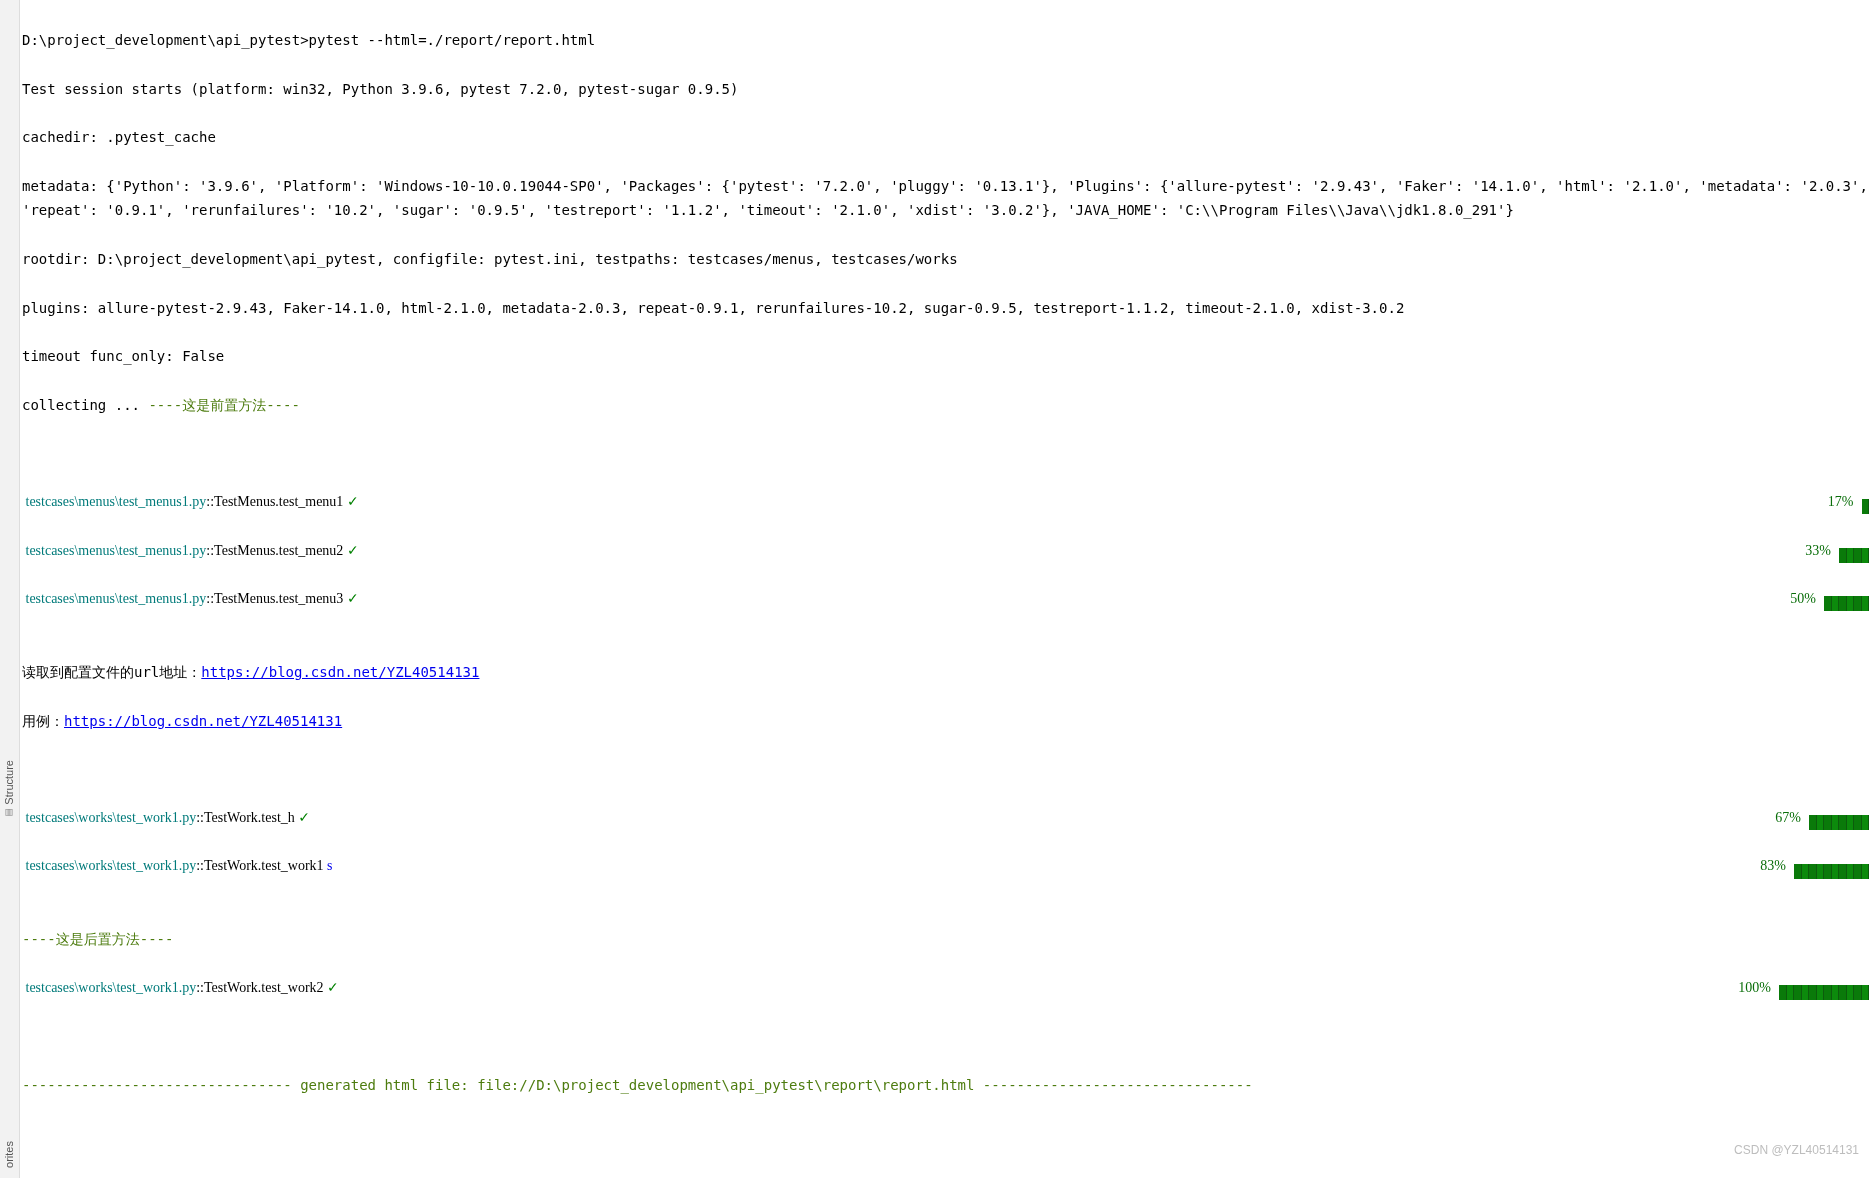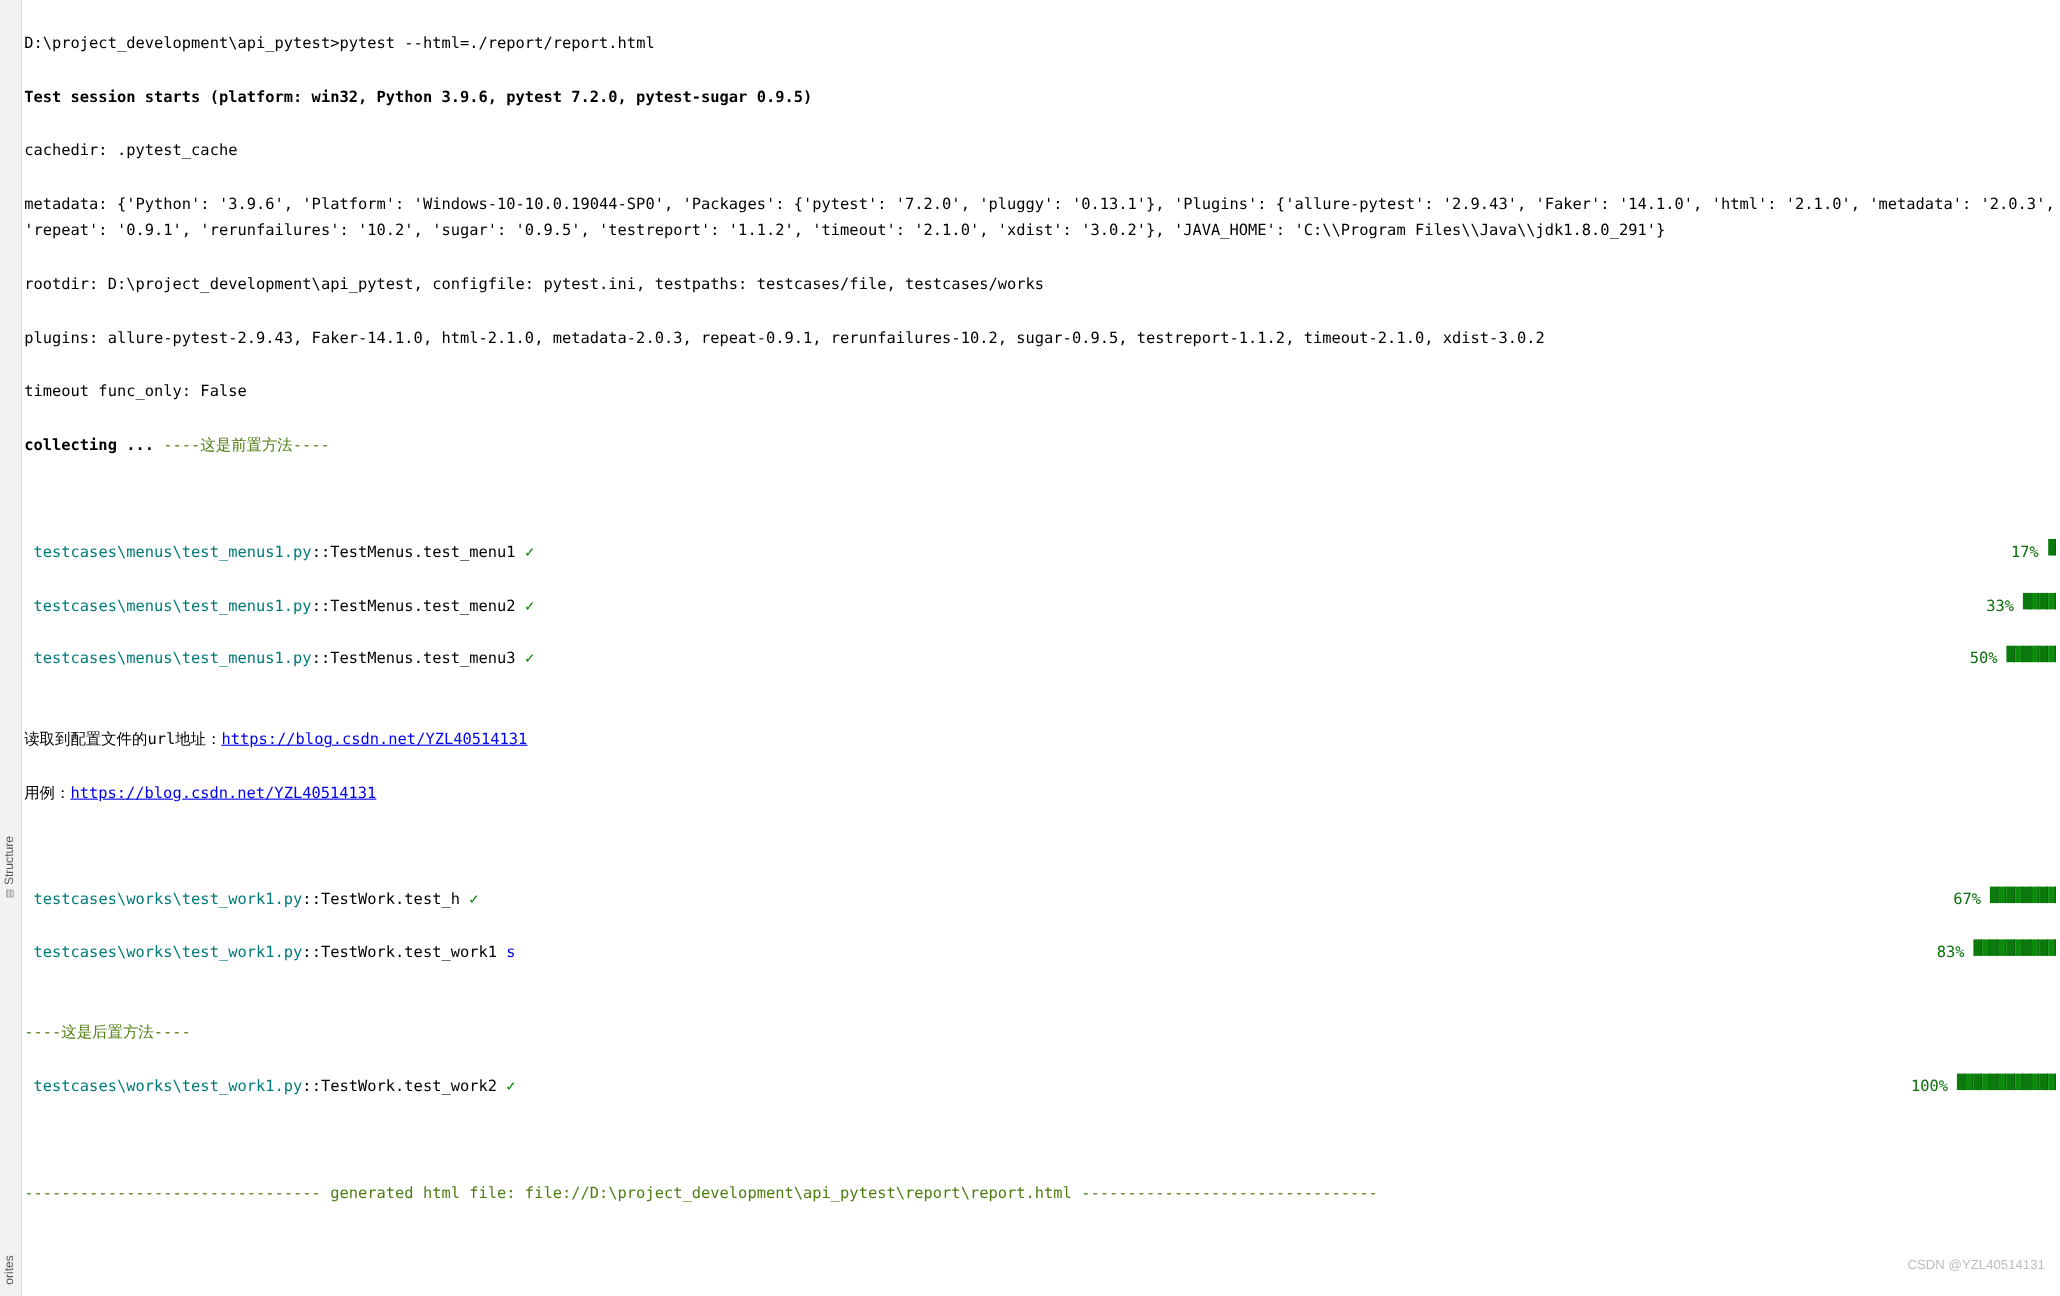--- a/index.html
+++ b/index.html
@@ -3,27 +3,27 @@
 <meta charset="utf-8">
 <style>
   * { margin: 0; padding: 0; box-sizing: border-box; }
   body { font-family: "Consolas", "Menlo", "Monaco", monospace; font-size: 14px; color: #000; background: #fff; width: 1873px; height: 1178px; position: relative; overflow: hidden; }
   .sidebar { position: absolute; left: 0; top: 0; width: 20px; height: 100%; background: #f2f2f2; border-right: 1px solid #ddd; }
   .sb-label { position: absolute; writing-mode: vertical-rl; transform: rotate(180deg); font-family: sans-serif; font-size: 11px; color: #555; left: 3px; }
   .sb1 { bottom: 360px; }
   .sb2 { bottom: 10px; }
   .sb-icon { font-size: 9px; color: #888; }
   .console { position: absolute; left: 22px; top: 4px; right: 4px; line-height: 24.3px; white-space: pre-wrap; word-break: break-all; }
-  .bold { font-weight: 700; }
+  .bold { font-weight: 400; }
   .gray { color: #4d7c0f; }
   .teal { color: #007a7a; }
   .green { color: #008000; }
   .blue { color: #0000ee; }
   a.link { color: #0000ee; text-decoration: underline; }
-  .row { display: flex; align-items: flex-start; height: 24.3px; }
+  .row { display: flex; align-items: flex-end; height: 24.3px; font-family: Liberation Serif, serif; }
   .row .left { flex: 0 0 auto; }
   .row .spacer { flex: 1; }
   .row .pct { flex: 0 0 auto; color: #0a6e0a; margin-right: 8px; }
   .row .bar { flex: 0 0 auto; height: 15px; display: flex; }
   .seg { width: 7.5px; height: 15px; background: #0a7a0a; border-right: 1px solid #0c5c0c; }
   .seg-lite { background: #0c8a0c; }
   .blank { height: 24.3px; }
   .watermark { position: absolute; right: 14px; bottom: 21px; font-family: sans-serif; font-size: 12px; color: #bdbdbd; }
 </style>
 </head>
@@ -32,21 +32,21 @@
 <div class="sidebar">
   <div class="sb-label sb1"><span class="sb-icon">▥</span> <span>Structure</span></div>
   <div class="sb-label sb2"><span>orites</span></div>
 </div>
 
 <div class="console">
 <div><span>D:\project_development\api_pytest&gt;</span><span>pytest --html=./report/report.html</span></div>
 <div class="bold">Test session starts (platform: win32, Python 3.9.6, pytest 7.2.0, pytest-sugar 0.9.5)</div>
 <div>cachedir: .pytest_cache</div>
 <div>metadata: {'Python': '3.9.6', 'Platform': 'Windows-10-10.0.19044-SP0', 'Packages': {'pytest': '7.2.0', 'pluggy': '0.13.1'}, 'Plugins': {'allure-pytest': '2.9.43', 'Faker': '14.1.0', 'html': '2.1.0', 'metadata': '2.0.3', 'repeat': '0.9.1', 'rerunfailures': '10.2', 'sugar': '0.9.5', 'testreport': '1.1.2', 'timeout': '2.1.0', 'xdist': '3.0.2'}, 'JAVA_HOME': 'C:\\Program Files\\Java\\jdk1.8.0_291'}</div>
-<div>rootdir: D:\project_development\api_pytest, configfile: pytest.ini, testpaths: testcases/file, testcases/works</div>
+<div>rootdir: D:\project_development\api_pytest, configfile: pytest.ini, testpaths: testcases/menus, testcases/works</div>
 <div>plugins: allure-pytest-2.9.43, Faker-14.1.0, html-2.1.0, metadata-2.0.3, repeat-0.9.1, rerunfailures-10.2, sugar-0.9.5, testreport-1.1.2, timeout-2.1.0, xdist-3.0.2</div>
 <div>timeout func_only: False</div>
 <div><span class="bold">collecting ... </span><span class="gray">----这是前置方法----</span></div>
 <div class="blank"></div>
 <div id="tests-1"><div class="row"><span class="left"><span class="teal"> testcases\menus\test_menus1.py</span><span>::TestMenus.test_menu1 </span><span class="green">✓</span></span><span class="spacer"></span><span class="pct">17%</span><span class="bar"><span class="seg"></span></span></div><div class="blank"></div><div class="row"><span class="left"><span class="teal"> testcases\menus\test_menus1.py</span><span>::TestMenus.test_menu2 </span><span class="green">✓</span></span><span class="spacer"></span><span class="pct">33%</span><span class="bar"><span class="seg"></span><span class="seg seg-lite"></span><span class="seg"></span><span class="seg seg-lite"></span></span></div><div class="blank"></div><div class="row"><span class="left"><span class="teal"> testcases\menus\test_menus1.py</span><span>::TestMenus.test_menu3 </span><span class="green">✓</span></span><span class="spacer"></span><span class="pct">50%</span><span class="bar"><span class="seg"></span><span class="seg seg-lite"></span><span class="seg"></span><span class="seg seg-lite"></span><span class="seg"></span><span class="seg seg-lite"></span></span></div><div class="blank"></div></div>
 <div><span>读取到配置文件的url地址：</span><a class="link">https://blog.csdn.net/YZL40514131</a></div>
 <div><span>用例：</span><a class="link">https://blog.csdn.net/YZL40514131</a></div>
 <div class="blank"></div>
 <div id="tests-2"><div class="row"><span class="left"><span class="teal"> testcases\works\test_work1.py</span><span>::TestWork.test_h </span><span class="green">✓</span></span><span class="spacer"></span><span class="pct">67%</span><span class="bar"><span class="seg"></span><span class="seg seg-lite"></span><span class="seg"></span><span class="seg seg-lite"></span><span class="seg"></span><span class="seg seg-lite"></span><span class="seg"></span><span class="seg seg-lite"></span></span></div><div class="blank"></div><div class="row"><span class="left"><span class="teal"> testcases\works\test_work1.py</span><span>::TestWork.test_work1 </span><span class="blue">s</span></span><span class="spacer"></span><span class="pct">83%</span><span class="bar"><span class="seg"></span><span class="seg seg-lite"></span><span class="seg"></span><span class="seg seg-lite"></span><span class="seg"></span><span class="seg seg-lite"></span><span class="seg"></span><span class="seg seg-lite"></span><span class="seg"></span><span class="seg seg-lite"></span></span></div><div class="blank"></div></div>
 <div class="gray">----这是后置方法----</div>

